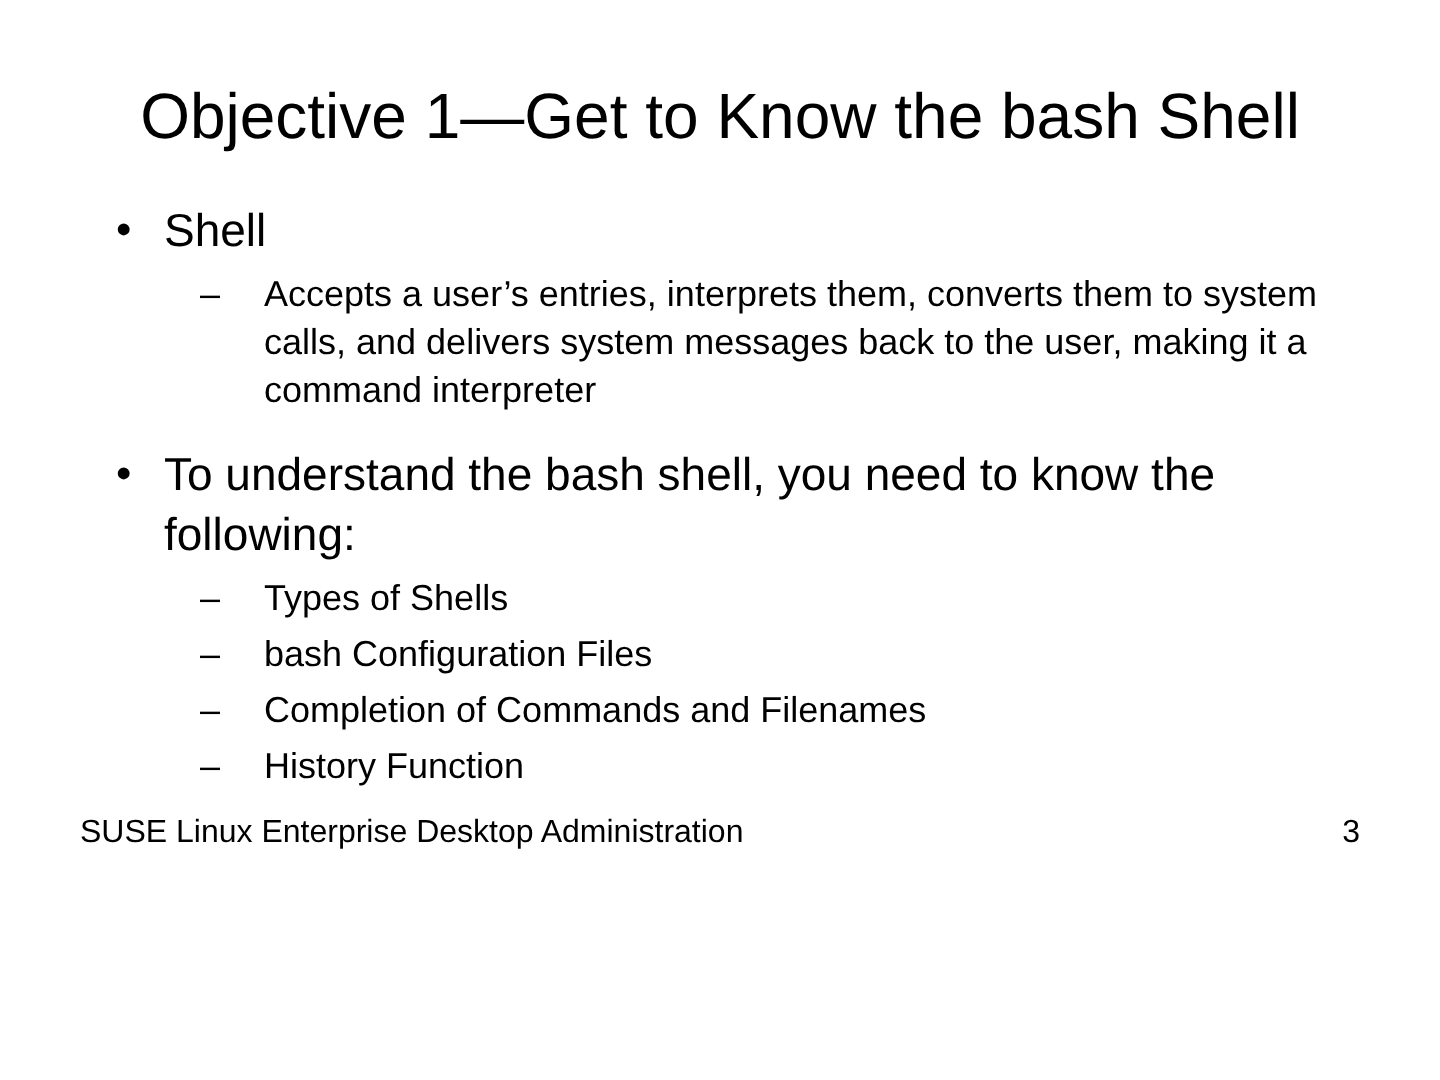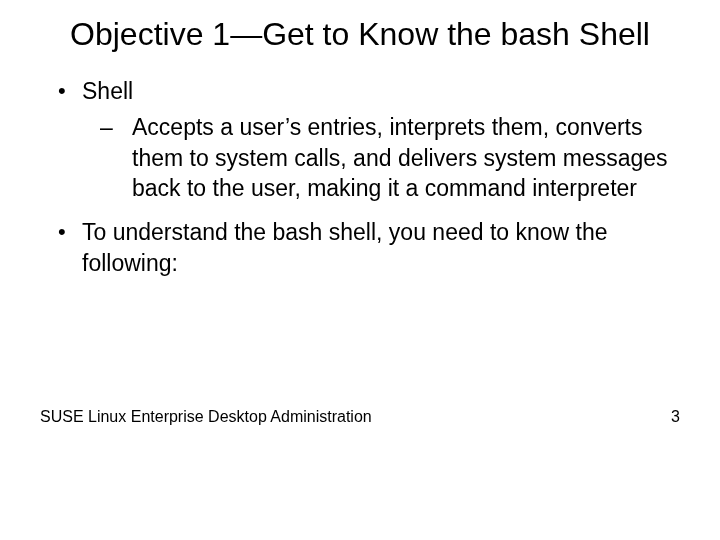--- a/index.html
+++ b/index.html
@@ -9,21 +9,21 @@
     height: 540px;
     background: #fff;
     font-family: Arial, Helvetica, sans-serif;
     color: #000;
     overflow: hidden;
   }
   .slide {
     box-sizing: border-box;
     width: 720px;
     height: 444px;
-    padding: 12px 40px 0 40px;
+    padding: 36px 40px 0 40px;
     position: relative;
   }
   .title {
     text-align: center;
     font-size: 32px;
     line-height: 1.25;
     margin: 2px 0 22px 0;
     font-weight: 400;
   }
   ul.level1 {
@@ -42,21 +42,21 @@
     content: "•";
     position: absolute;
     left: 6px;
     top: 0;
     font-size: 22px;
   }
   ul.level2 {
     list-style: none;
     padding: 0;
     margin: 6px 0 0 0;
-    font-size: 23px;
+    font-size: 18px;
     line-height: 1.32;
   }
   ul.level2 > li {
     position: relative;
     padding-left: 32px;
     margin-left: 18px;
     margin-bottom: 2px;
   }
   ul.level2 > li::before {
     content: "–";
@@ -90,20 +90,34 @@
       <span>Shell</span>
       <ul class="level2">
         <li>
           <span>Accepts a user’s entries, interprets them, converts them to system calls, and delivers system messages back to the user, making it a command interpreter</span>
         </li>
       </ul>
     </li>
 
     <li>
       <span>To understand the bash shell, you need to know the following:</span>
+      <ul class="level2 wide">
+        <li>
+          <span>Types of Shells</span>
+        </li>
+        <li>
+          <span>bash Configuration Files</span>
+        </li>
+        <li>
+          <span>Completion of Commands and Filenames</span>
+        </li>
+        <li>
+          <span>History Function</span>
+        </li>
+      </ul>
     </li>
 
   </ul>
 
   <div class="footer">
     <span>SUSE Linux Enterprise Desktop Administration</span>
     <span>3</span>
   </div>
 
 </div>

